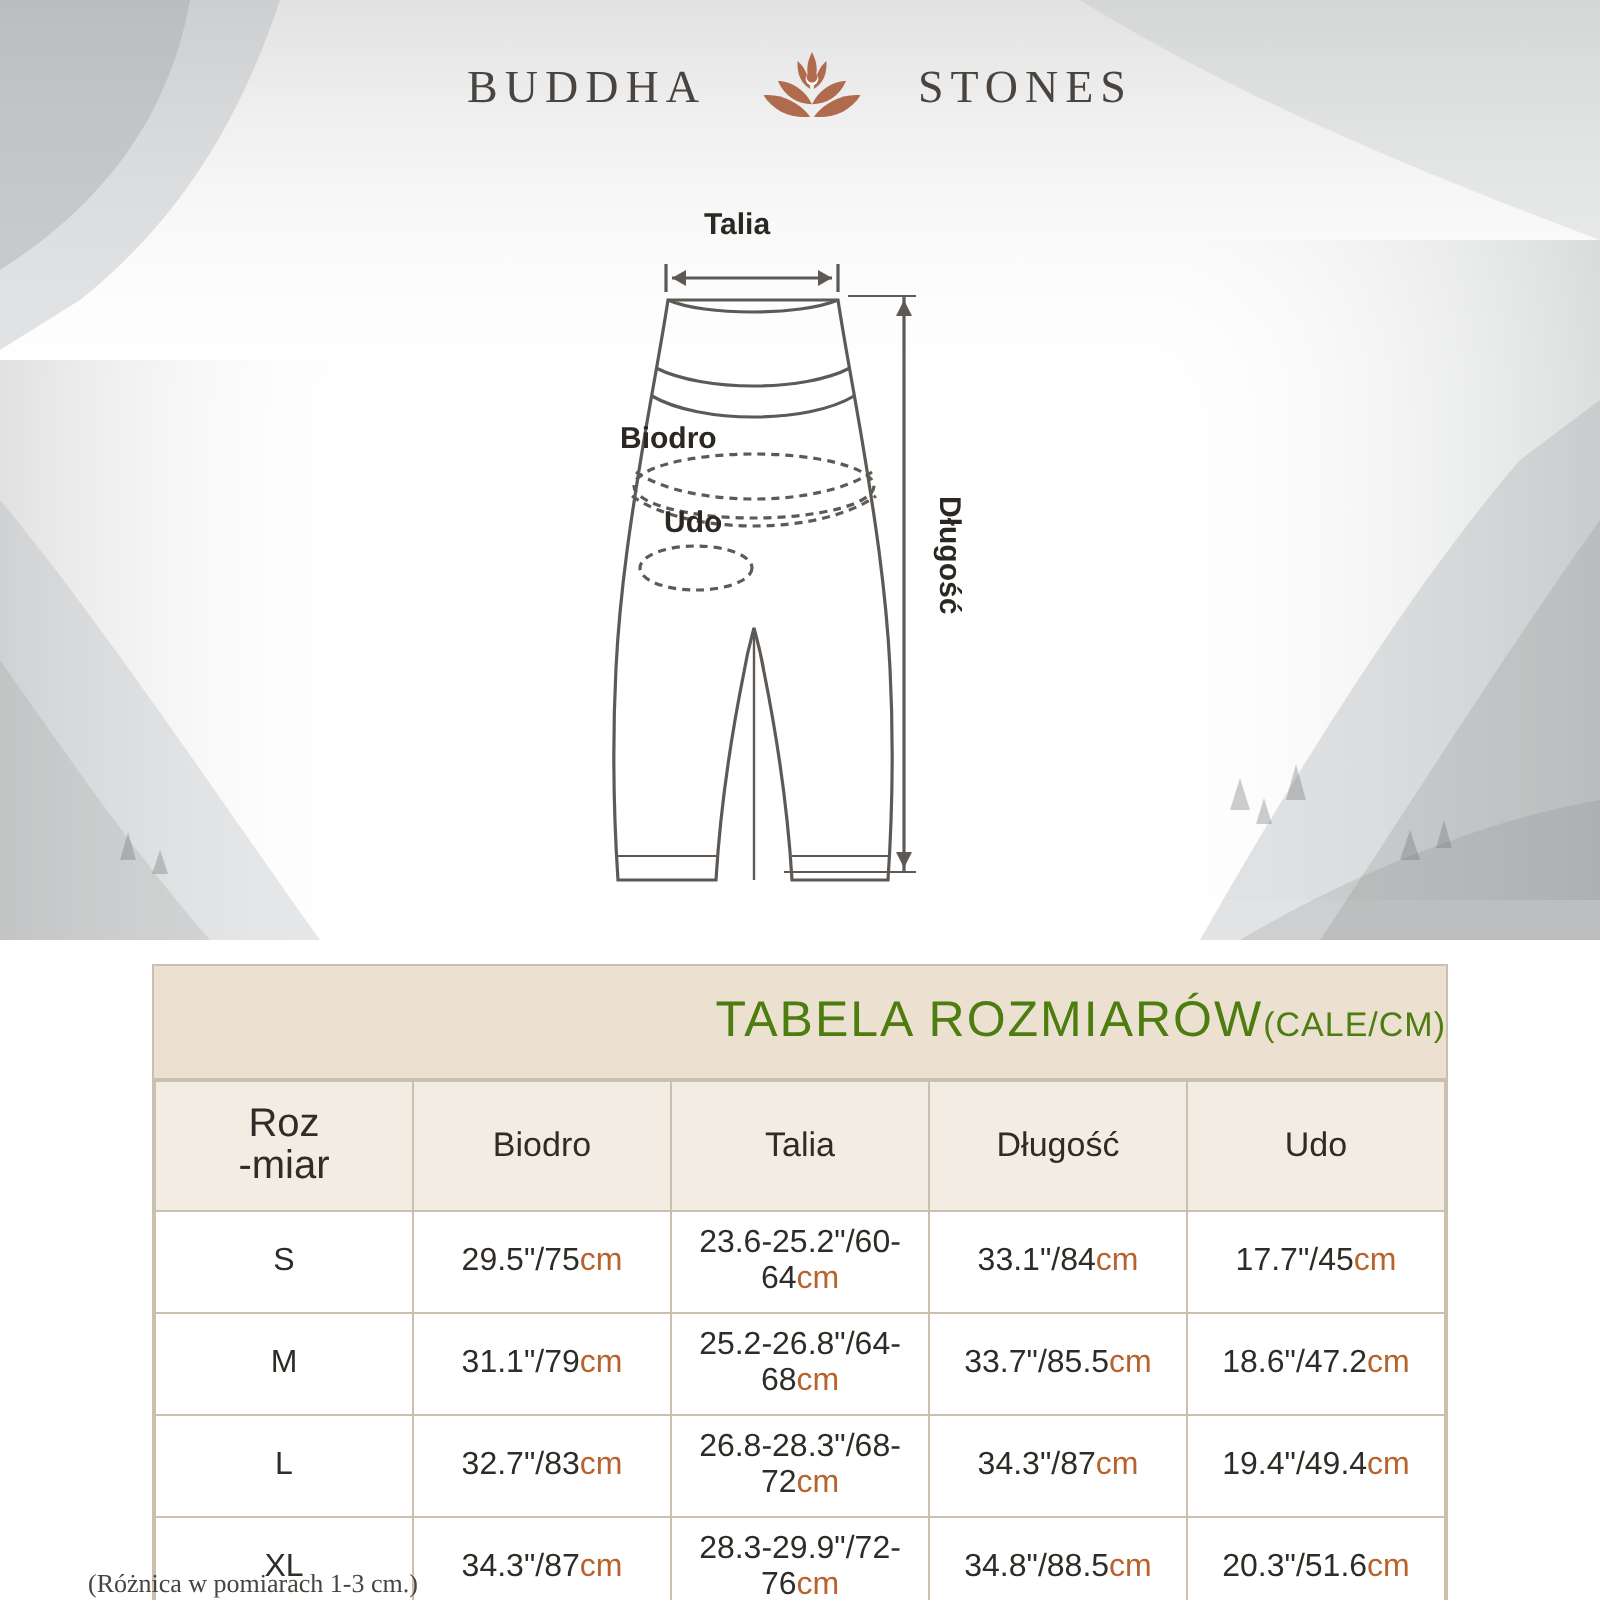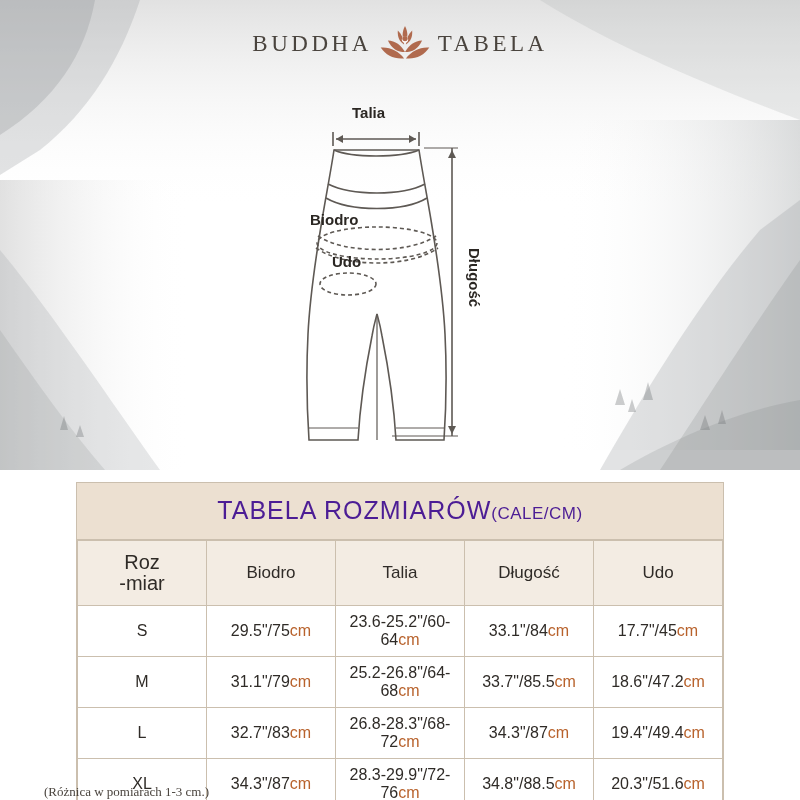--- a/index.html
+++ b/index.html
@@ -26,21 +26,21 @@
 
   
   .brand {
     position: absolute;
     top: 22px;
     left: 0;
     width: 100%;
     display: flex;
     align-items: center;
     justify-content: center;
-    gap: 6px;
+    gap: 26px;
     z-index: 3;
   }
   .brand-word {
     font-family: "Liberation Serif", serif;
     font-size: 23px;
     letter-spacing: 3.5px;
     color: #4a443e;
   }
   .lotus-logo {
     width: 54px;
@@ -81,26 +81,26 @@
     left: 76px;
     top: 482px;
     width: 648px;
     z-index: 4;
     border: 1px solid #cbbfae;
     box-sizing: border-box;
     background: #ffffff;
   }
   .table-title {
     background: #ece0d1;
-    text-align: center;
+    text-align: right;
     padding: 13px 0 14px;
     font-family: "Liberation Sans", sans-serif;
     font-size: 25px;
     letter-spacing: 1px;
-    color: #4c1d95;
+    color: #4d7c0f;
     border-bottom: 1px solid #cbbfae;
   }
   .table-title .sub {
     font-size: 17px;
     letter-spacing: 0.5px;
   }
   table.size {
     border-collapse: collapse;
     width: 100%;
     table-layout: fixed;
@@ -196,21 +196,21 @@
         <path d="M76 18 C77 33 72 43 62 49 C63 36 68 25 76 18 Z"></path>
         <path d="M22 40 C30 58 44 66 60 66 C52 50 38 41 22 40 Z"></path>
         <path d="M98 40 C90 58 76 66 60 66 C68 50 82 41 98 40 Z"></path>
         <path d="M6 56 C18 74 36 82 58 80 C46 64 26 54 6 56 Z"></path>
         <path d="M114 56 C102 74 84 82 62 80 C74 64 94 54 114 56 Z"></path>
         <circle cx="60" cy="38" r="7" fill="#ffffff"></circle>
       </g>
       <circle cx="60" cy="36" r="6" fill="#b06a4e"></circle>
     </svg>
   </span>
-  <span class="brand-word">TABELA</span>
+  <span class="brand-word">STONES</span>
 </div>
 
 <div class="diagram">
   <svg width="800" height="380" viewBox="0 0 800 380" xmlns="http://www.w3.org/2000/svg">
     <g fill="none" stroke="#5e5954" stroke-width="1.6">
 
       <path d="M333,44 L333,58 M419,44 L419,58"></path>
       <path d="M336,51 L416,51"></path>
       <path d="M336,51 l7,-4 l0,8 z" fill="#5e5954" stroke="none"></path>
       <path d="M416,51 l-7,-4 l0,8 z" fill="#5e5954" stroke="none"></path>

